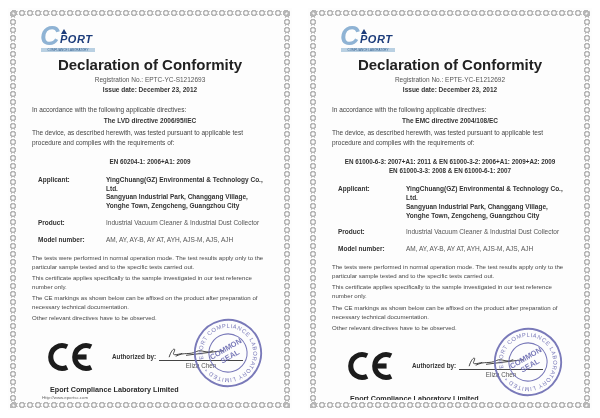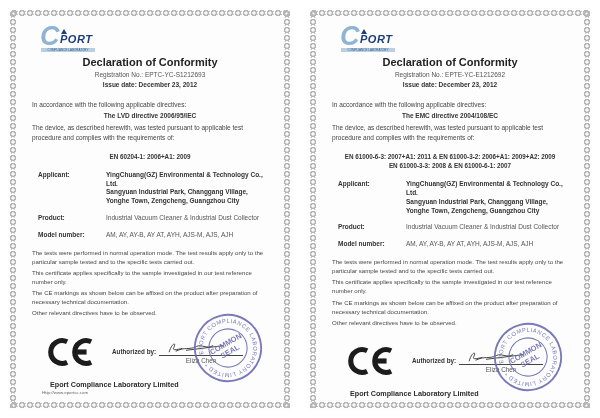--- a/index.html
+++ b/index.html
@@ -36,21 +36,21 @@
 
   
   .logo { position:relative; height:26px; margin:4px 0 2px 8px; }
   .logo-c { position:absolute; left:0; top:-7px; font-size:27px; font-weight:bold; color:#8fb3d4; font-style:italic; }
   .logo-tri { position:absolute; left:21px; top:1px; width:0; height:0;
     border-left:3px solid transparent; border-right:3px solid transparent; border-bottom:5px solid #1d3d7b; }
   .logo-port { position:absolute; left:20px; top:5px; font-size:11px; font-weight:bold; color:#1d3d7b; letter-spacing:0.5px; font-style:italic; }
   .logo-bar { position:absolute; left:1px; top:20px; width:54px; height:4px; background:#b9d0e2;
     font-size:3px; line-height:4px; color:#33608f; text-align:center; overflow:hidden; white-space:nowrap; }
 
-  .title { text-align:center; font-size:11px; font-weight:bold; color:#222; margin-top:2px; }
+  .title { text-align:center; font-size:15px; font-weight:bold; color:#222; margin-top:2px; }
   .reg   { text-align:center; font-size:6.5px; color:#555; margin-top:3px; }
   .issue { text-align:center; font-size:6.5px; font-weight:bold; color:#333; margin-top:3px; }
 
   .intro { font-size:6.5px; color:#444; margin-top:13px; }
   .directive { text-align:center; font-size:6.5px; font-weight:bold; color:#333; margin-top:4px; }
   .statement { font-size:6.5px; color:#444; margin-top:4px; line-height:1.5; width:98%; }
 
   .standards { margin-top:9px; }
   .std-line { text-align:center; font-size:6.3px; font-weight:bold; color:#333; line-height:1.5; }
   .std-line:empty { display:none; }

